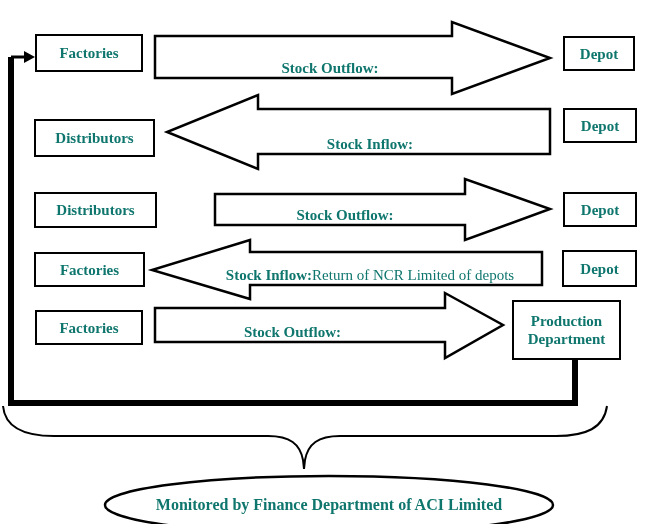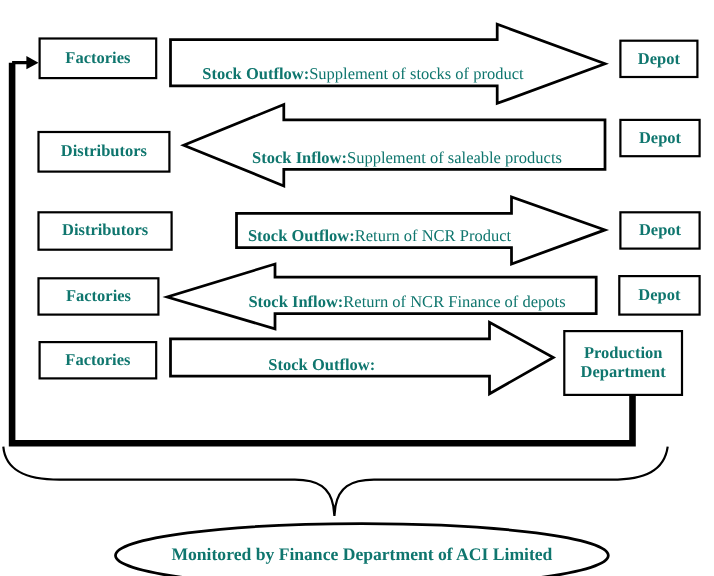--- a/index.html
+++ b/index.html
@@ -79,33 +79,30 @@
   </div>
   <div class="box" style="left:562px;top:238px;width:75px;height:37px">
     <span>Depot</span>
   </div>
   <div class="box" style="left:512px;top:288px;width:109px;height:60px;padding:0 6px">
     <span>Production Department</span>
   </div>
 
   <div class="arrow-label" style="left:165px;top:25px;width:330px;height:40px">
     <b>Stock Outflow:</b>
-      <span> Supplement of stocks of product</span>
   </div>
   <div class="arrow-label" style="left:200px;top:98px;width:340px;height:43px">
     <b>Stock Inflow:</b>
-      <span> Supplement of saleable products</span>
   </div>
   <div class="arrow-label" style="left:220px;top:183px;width:250px;height:29px">
     <b>Stock Outflow:</b>
-      <span> Return of NCR Product</span>
   </div>
   <div class="arrow-label" style="left:210px;top:241px;width:320px;height:31px">
     <b>Stock Inflow:</b>
-      <span> Return of NCR Finance of depots</span>
+      <span> Return of NCR Limited of depots</span>
   </div>
   <div class="arrow-label" style="left:155px;top:297px;width:275px;height:32px">
     <b>Stock Outflow:</b>
   </div>
 
   <div class="ellipse-label">
     <span>Monitored by Finance Department of ACI Limited</span>
   </div>
 
 </div>

